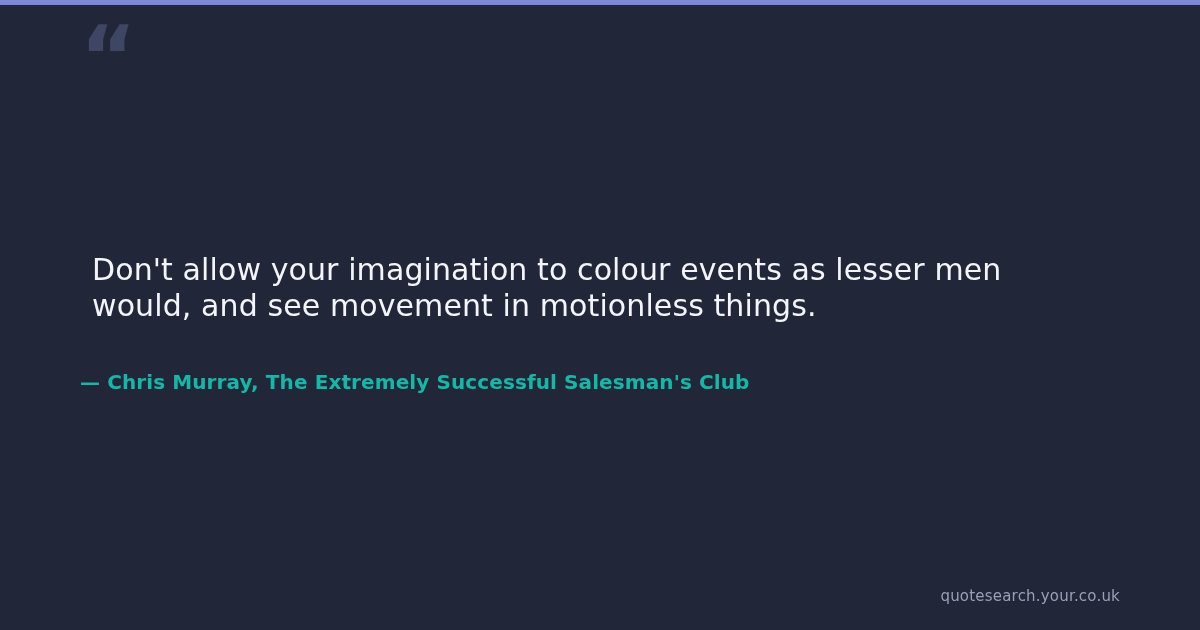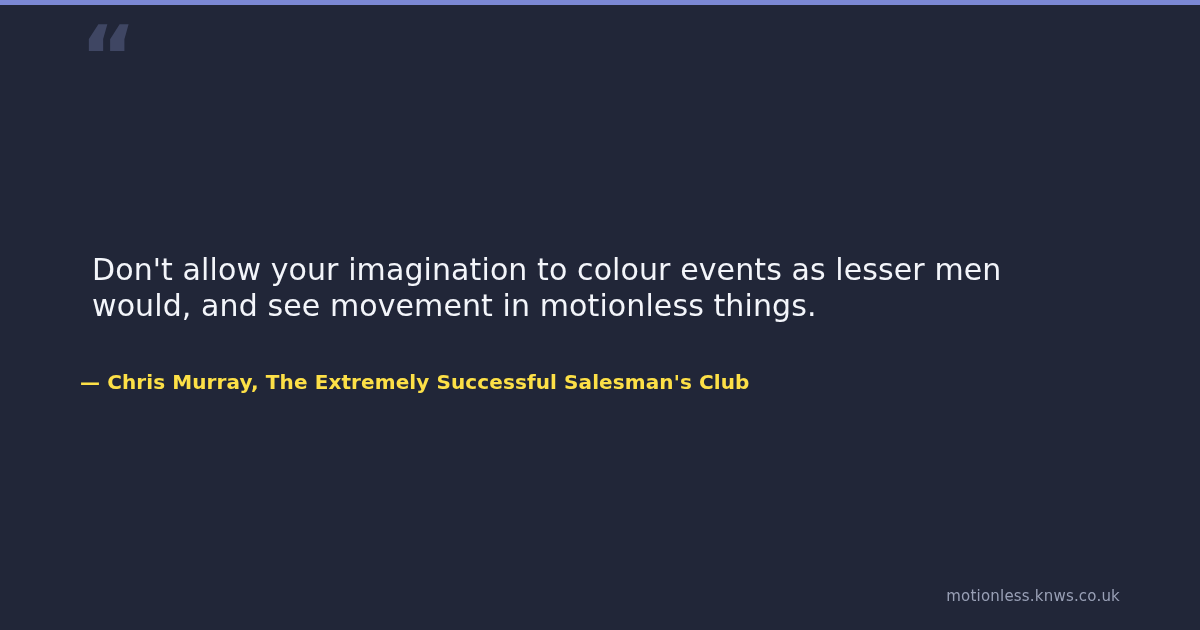--- a/index.html
+++ b/index.html
@@ -64,21 +64,21 @@
     max-width: 985px;
   }
 
   .attribution {
     margin: 0;
     padding-top: 33px;
     font-family: "DejaVu Sans", sans-serif;
     font-size: 20px;
     font-weight: 700;
     line-height: 26px;
-    color: #fde047;
+    color: #14b8a6;
     letter-spacing: 0.1px;
     white-space: nowrap;
   }
 
   .watermark {
     position: absolute;
     right: 80px;
     bottom: 25px;
     font-family: "DejaVu Sans", sans-serif;
     font-size: 15px;
@@ -96,15 +96,15 @@
   <div class="accent-bar"></div>
 
   <div class="quote-glyph">“</div>
 
   <div class="content">
     <p class="quote-text">Don't allow your imagination to colour events as lesser men would, and see movement in motionless things.</p>
 
     <p class="attribution">— Chris Murray, The Extremely Successful Salesman's Club</p>
   </div>
 
-  <div class="watermark">motionless.knws.co.uk</div>
+  <div class="watermark">quotesearch.your.co.uk</div>
 
 </div>
 
 </body></html>

